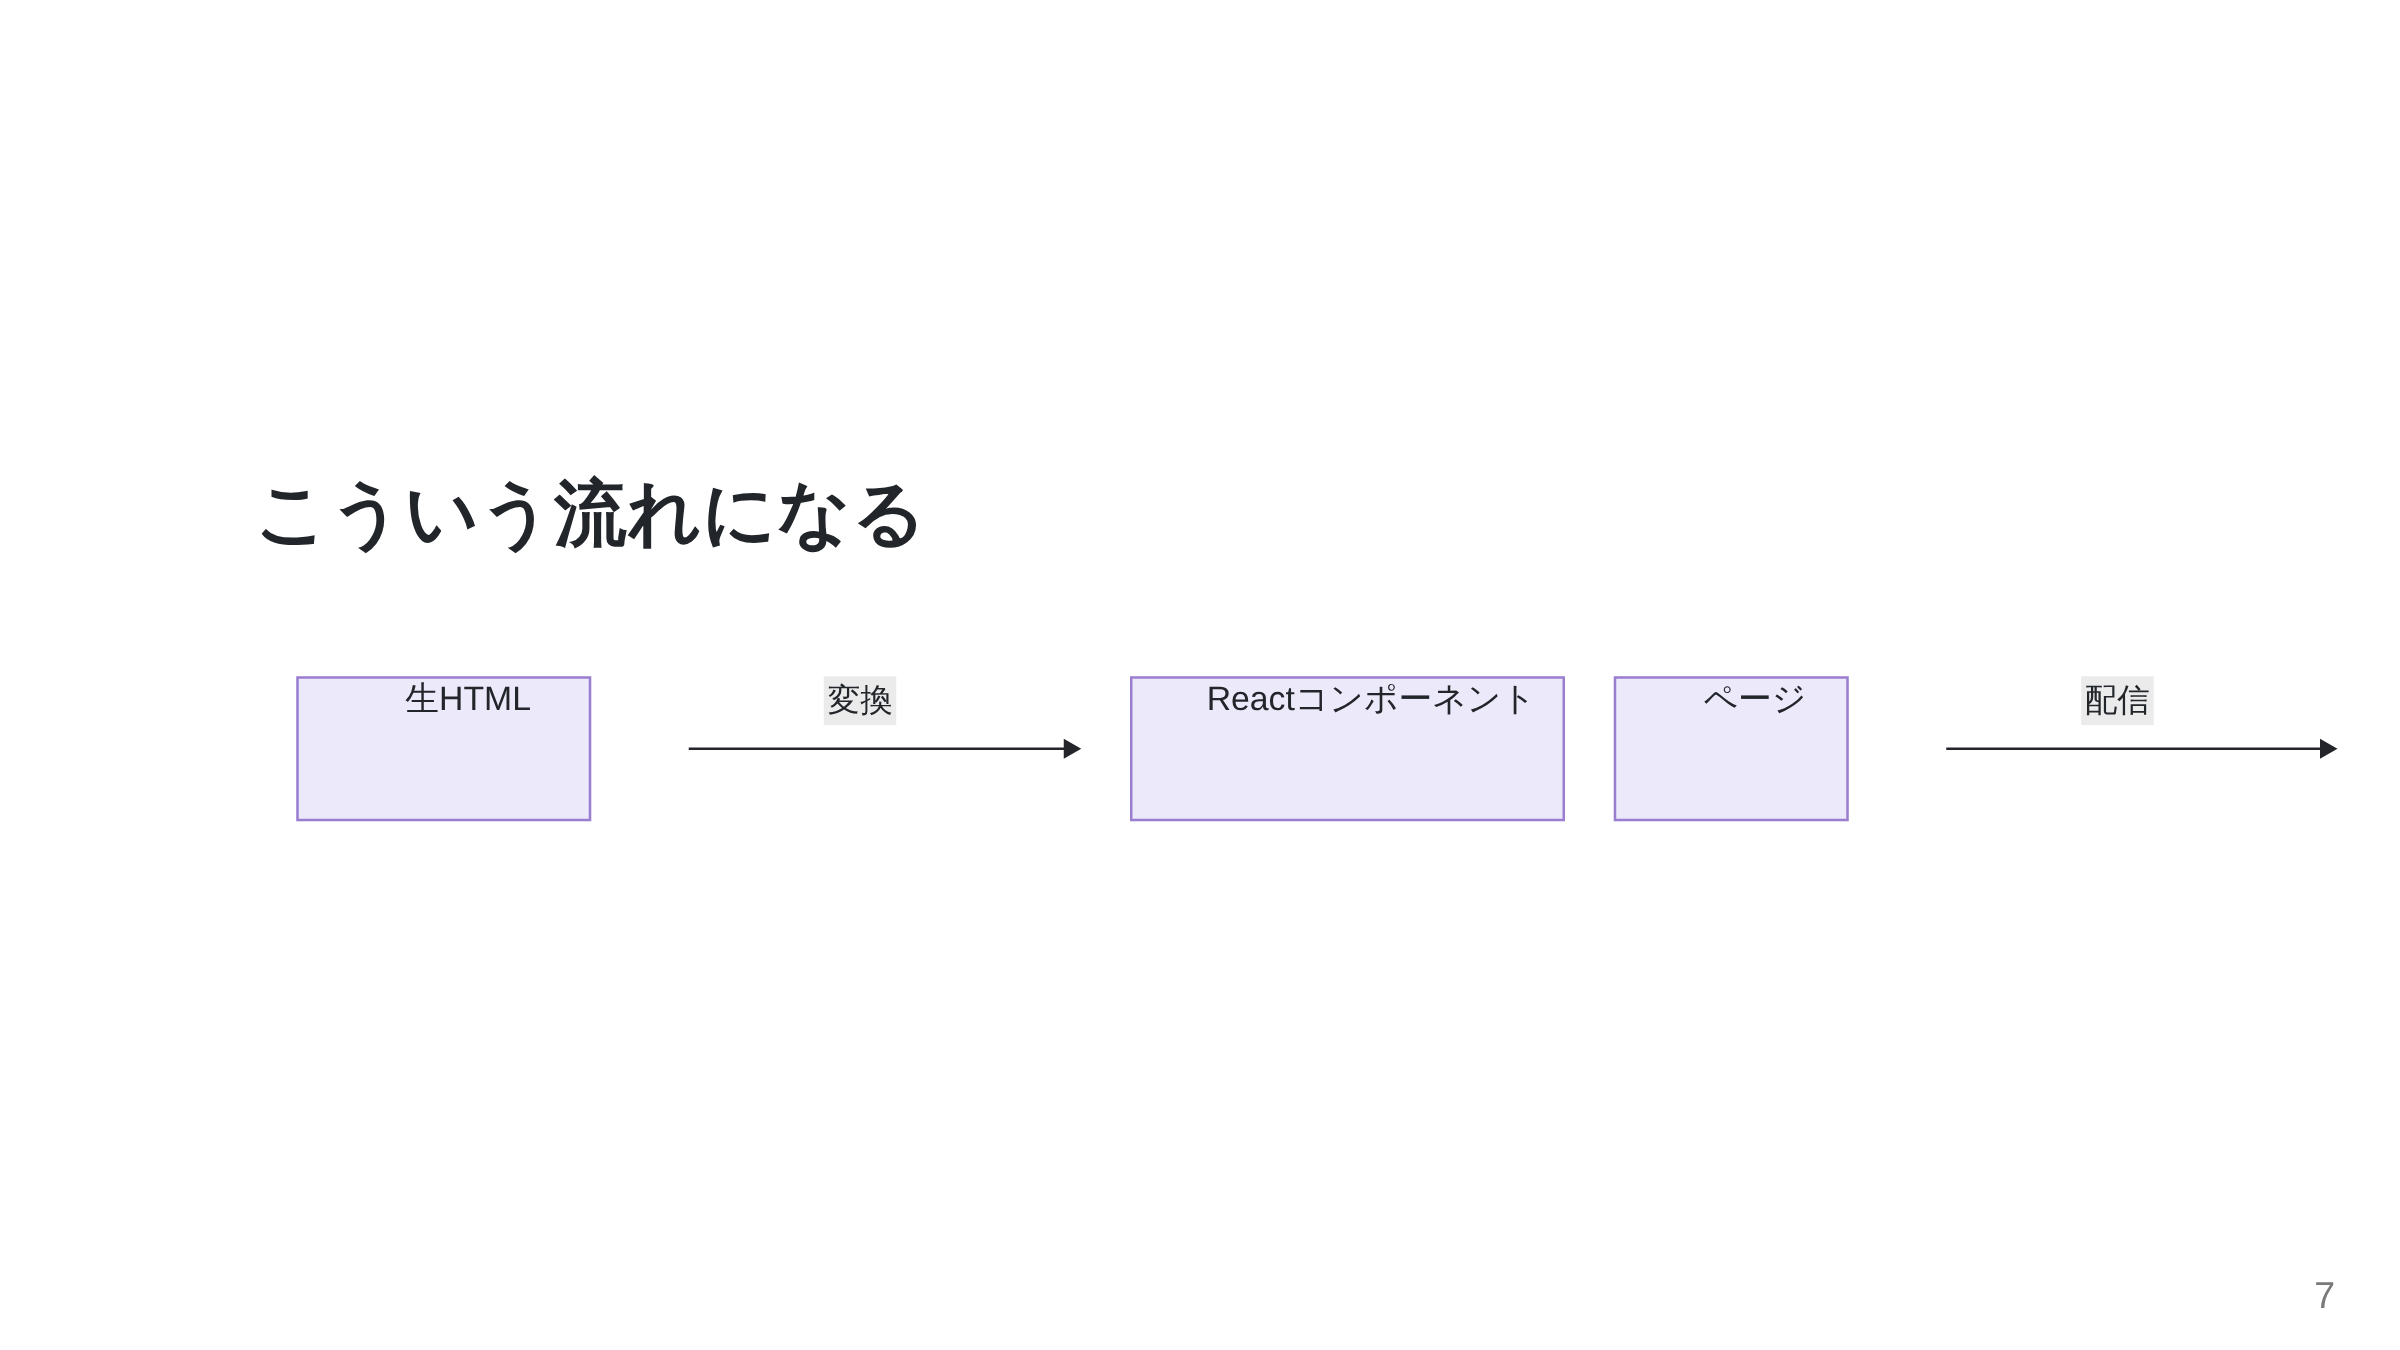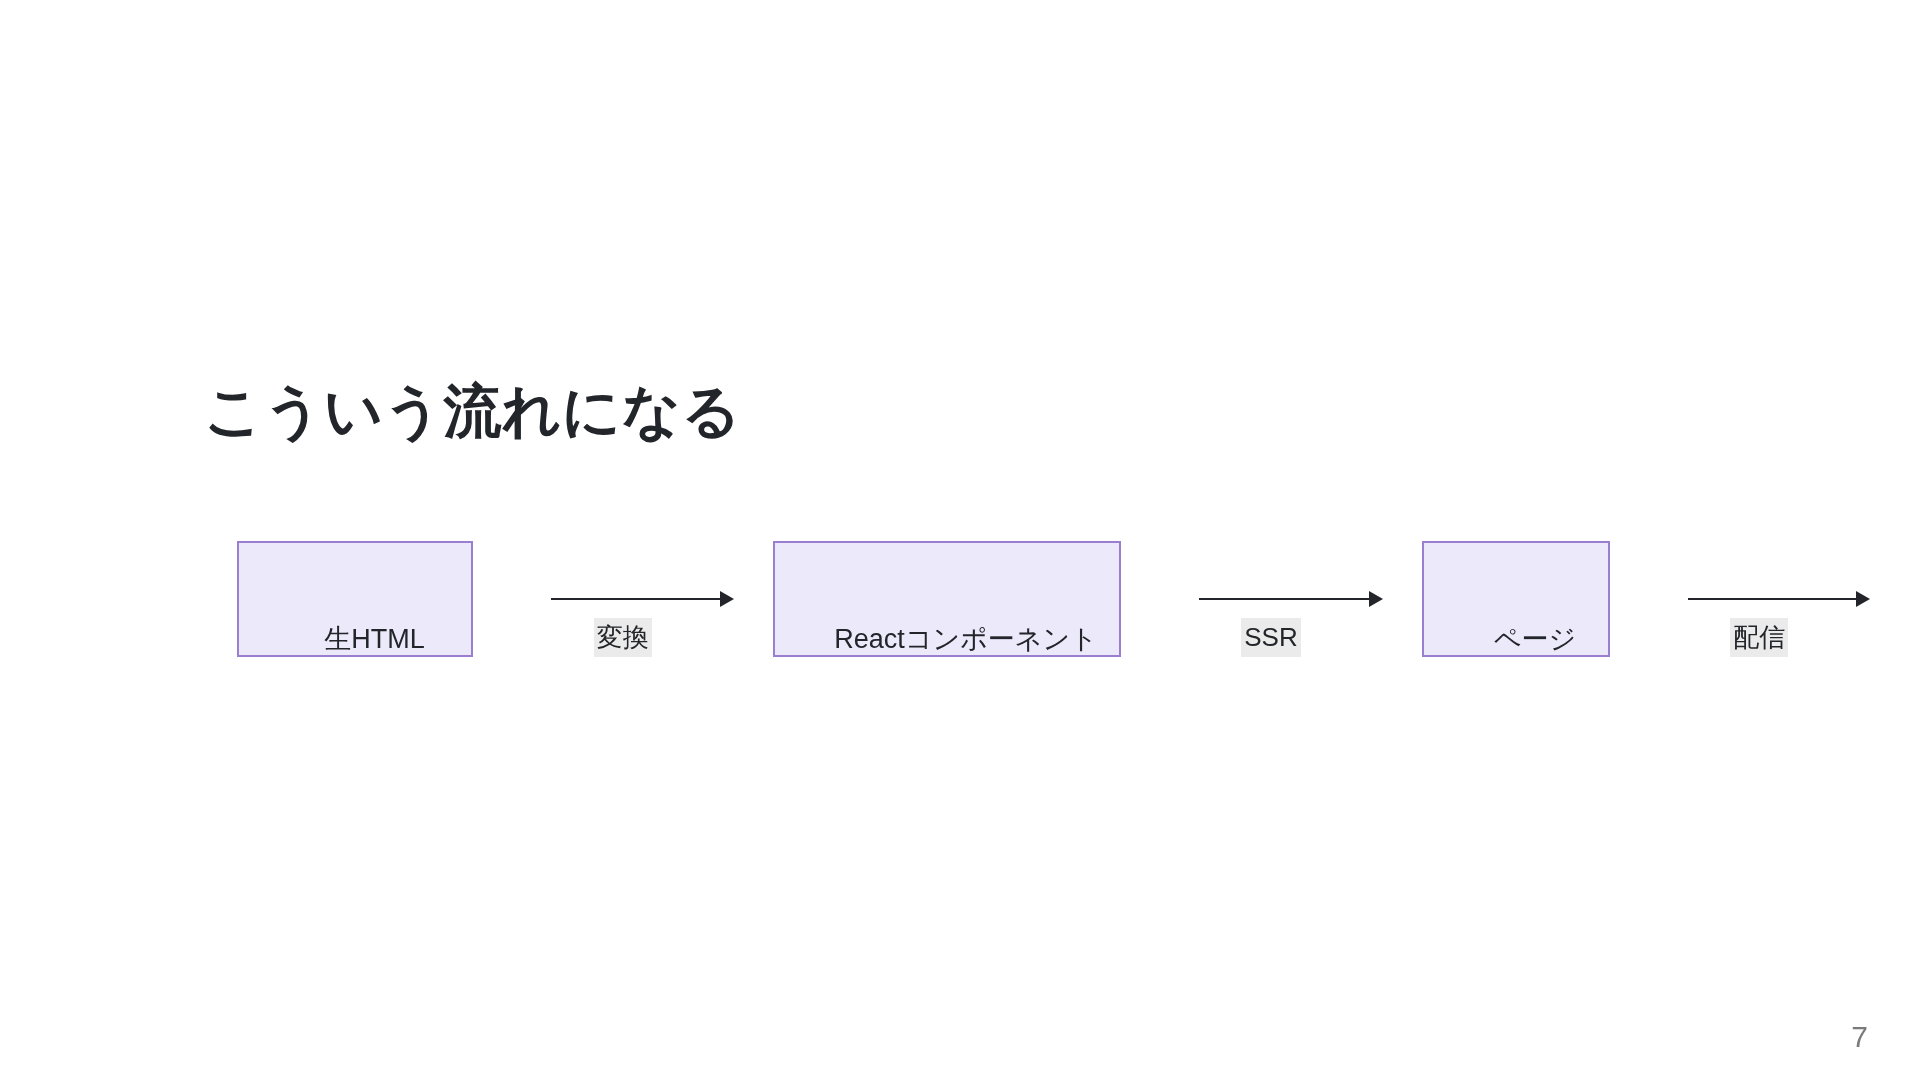--- a/index.html
+++ b/index.html
@@ -48,21 +48,21 @@
     flex-direction: row;
     align-items: center;
     flex-wrap: nowrap;
   }
 
   .node {
     height: 116px;
     background: #ece9fb;
     border: 2px solid #9a7fd1;
     display: flex;
-    align-items: flex-end;
+    align-items: flex-start;
     justify-content: center;
     flex: 0 0 auto;
     padding: 0 16px;
   }
   .node-label {
     font-size: 27px;
     font-weight: 400;
     color: #22252a;
     line-height: 1.2;
     white-space: nowrap;
@@ -72,21 +72,21 @@
   .node-0 { width: 236px; }
   .node-1 { width: 348px; }
   .node-2 { width: 188px; }
   .node-3 { width: 320px; }
 
   .edge {
     flex: 1 1 auto;
     height: 116px;
     position: relative;
     display: flex;
-    align-items: flex-end;
+    align-items: flex-start;
     min-width: 60px;
   }
   .edge-line {
     position: absolute;
     left: 0;
     right: 12px;
     top: 50%;
     height: 0;
     border-top: 2px solid #23252b;
     transform: translateY(-1px);
@@ -140,25 +140,20 @@
     <div class="edge">
       <span class="edge-line"></span>
       <span class="edge-arrowhead"></span>
       <span class="edge-label">変換</span>
     </div>
 
     <div class="node node-1">
       <span class="node-label">Reactコンポーネント</span>
     </div>
 
-    <div class="edge">
-      <span class="edge-line"></span>
-      <span class="edge-arrowhead"></span>
-      <span class="edge-label">SSR</span>
-    </div>
 
     <div class="node node-2">
       <span class="node-label">ページ</span>
     </div>
 
     <div class="edge">
       <span class="edge-line"></span>
       <span class="edge-arrowhead"></span>
       <span class="edge-label">配信</span>
     </div>

